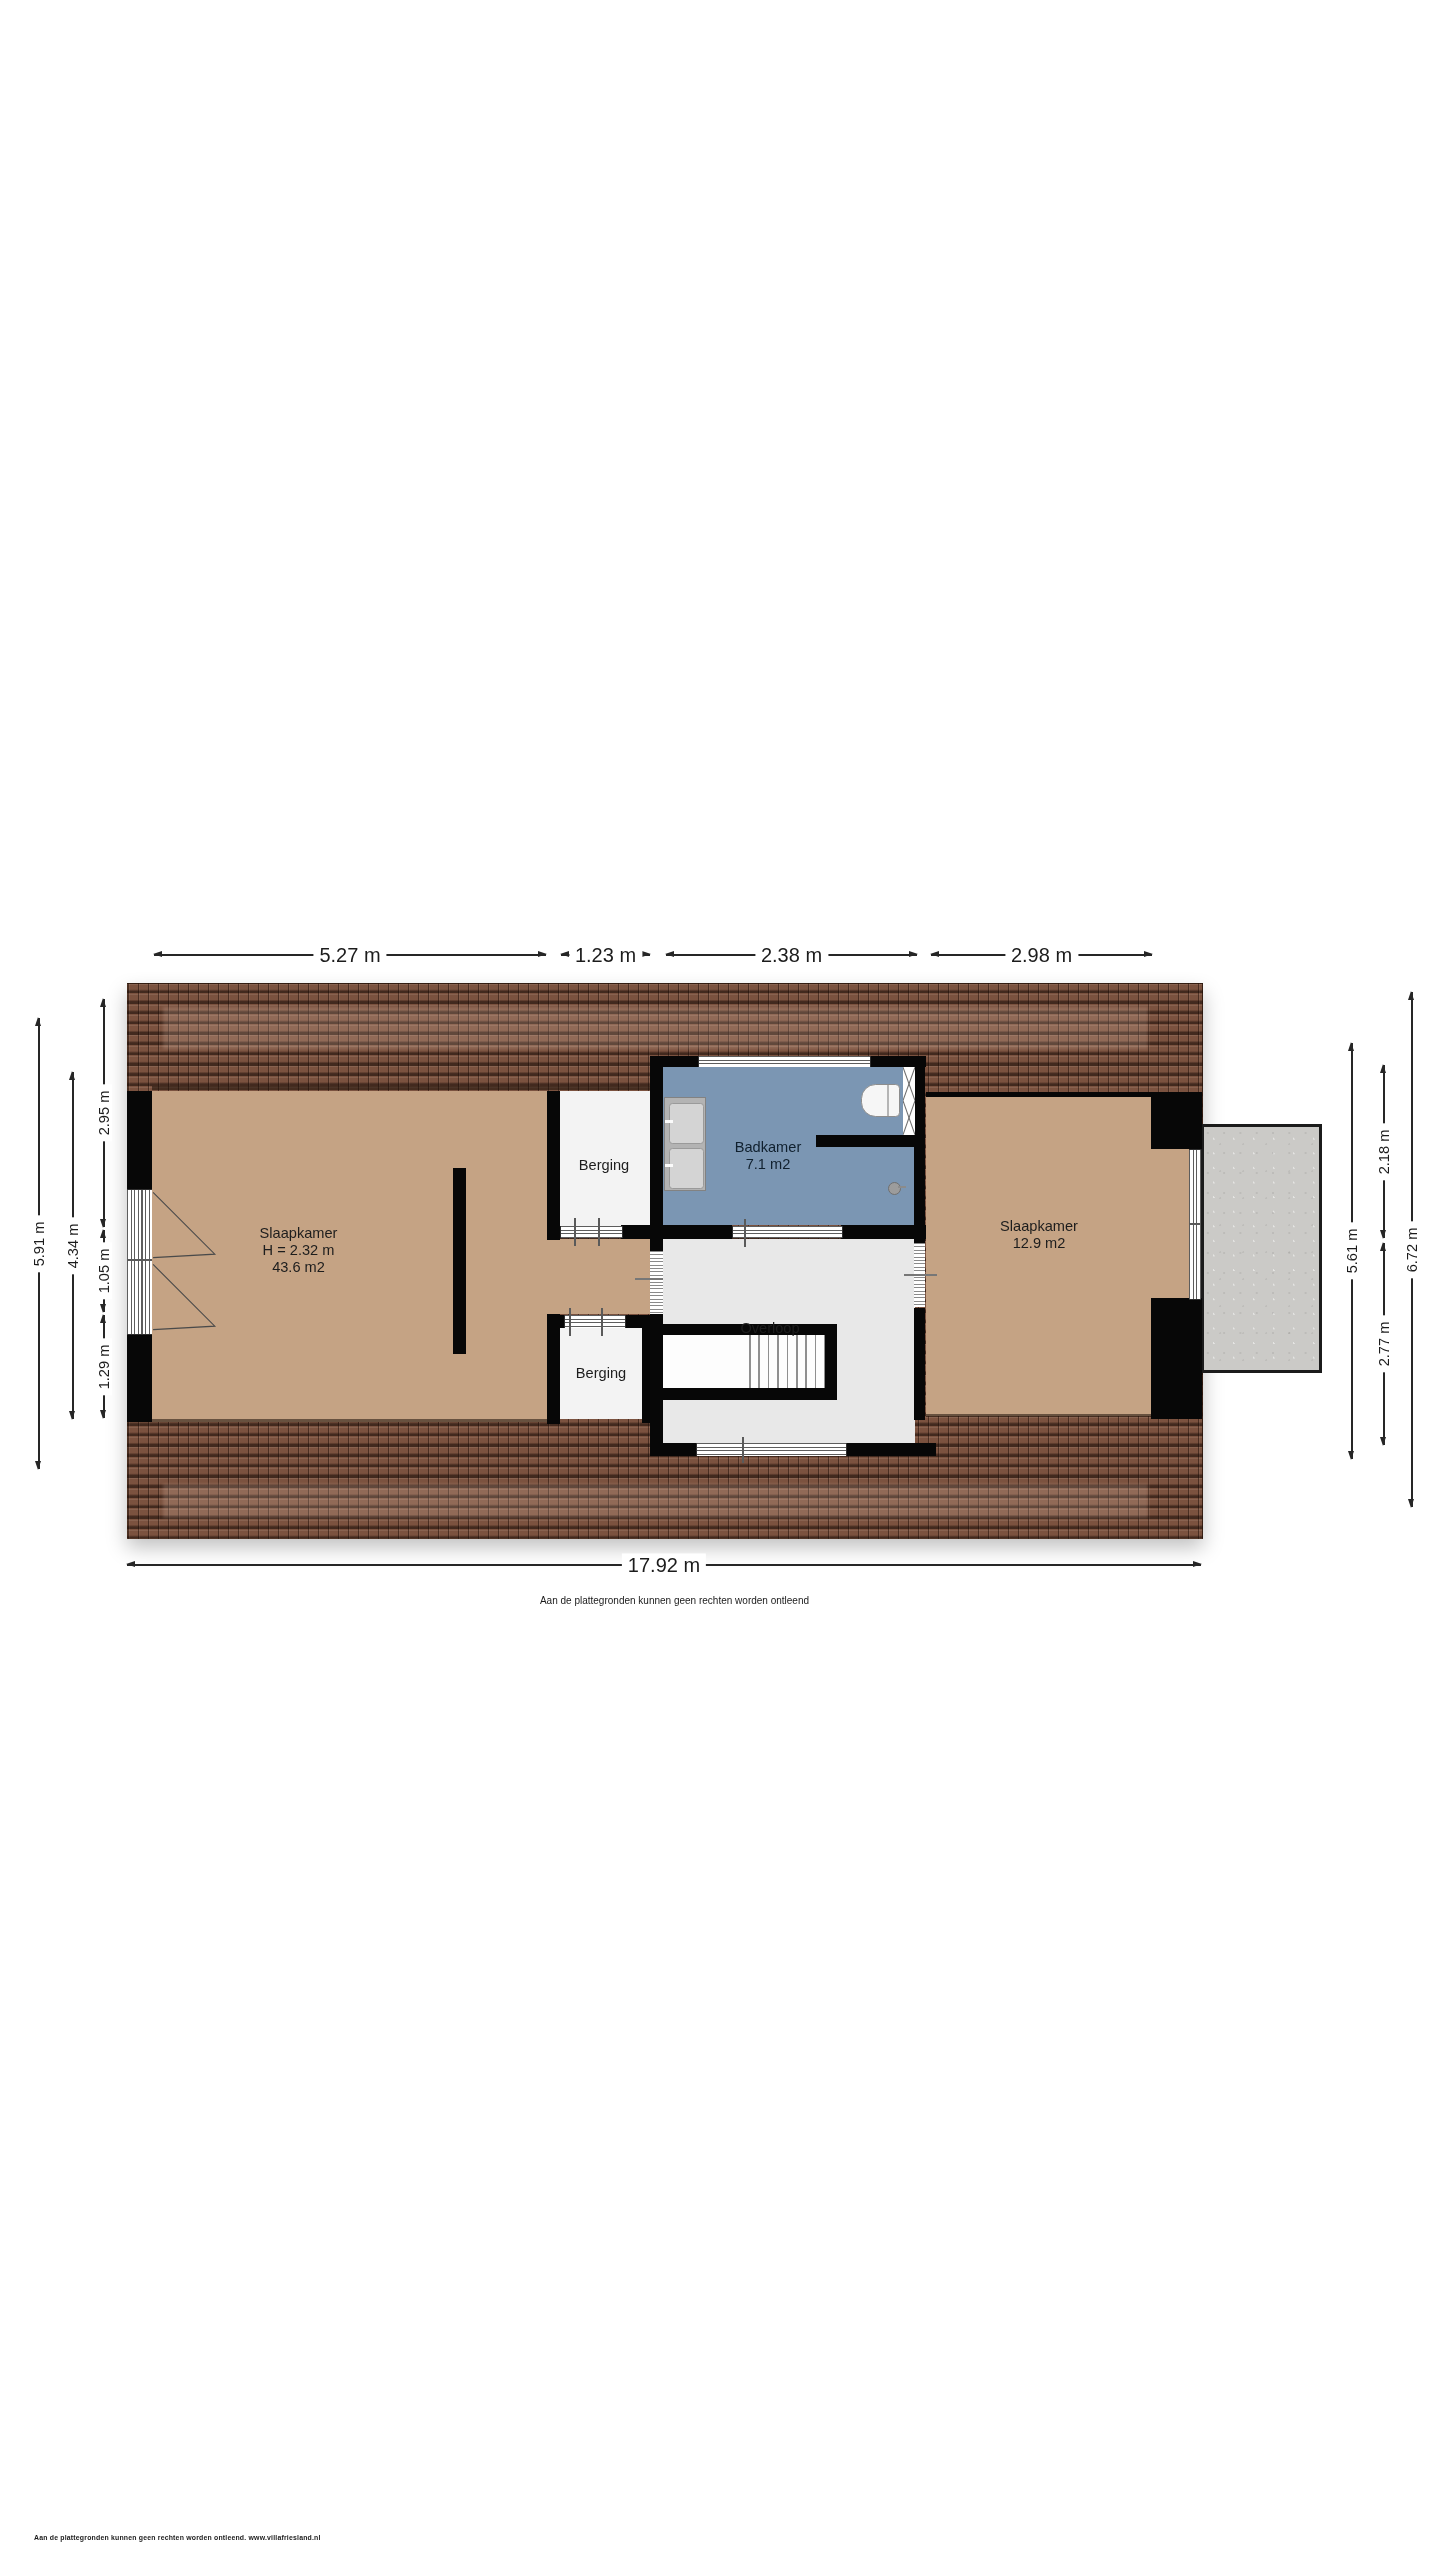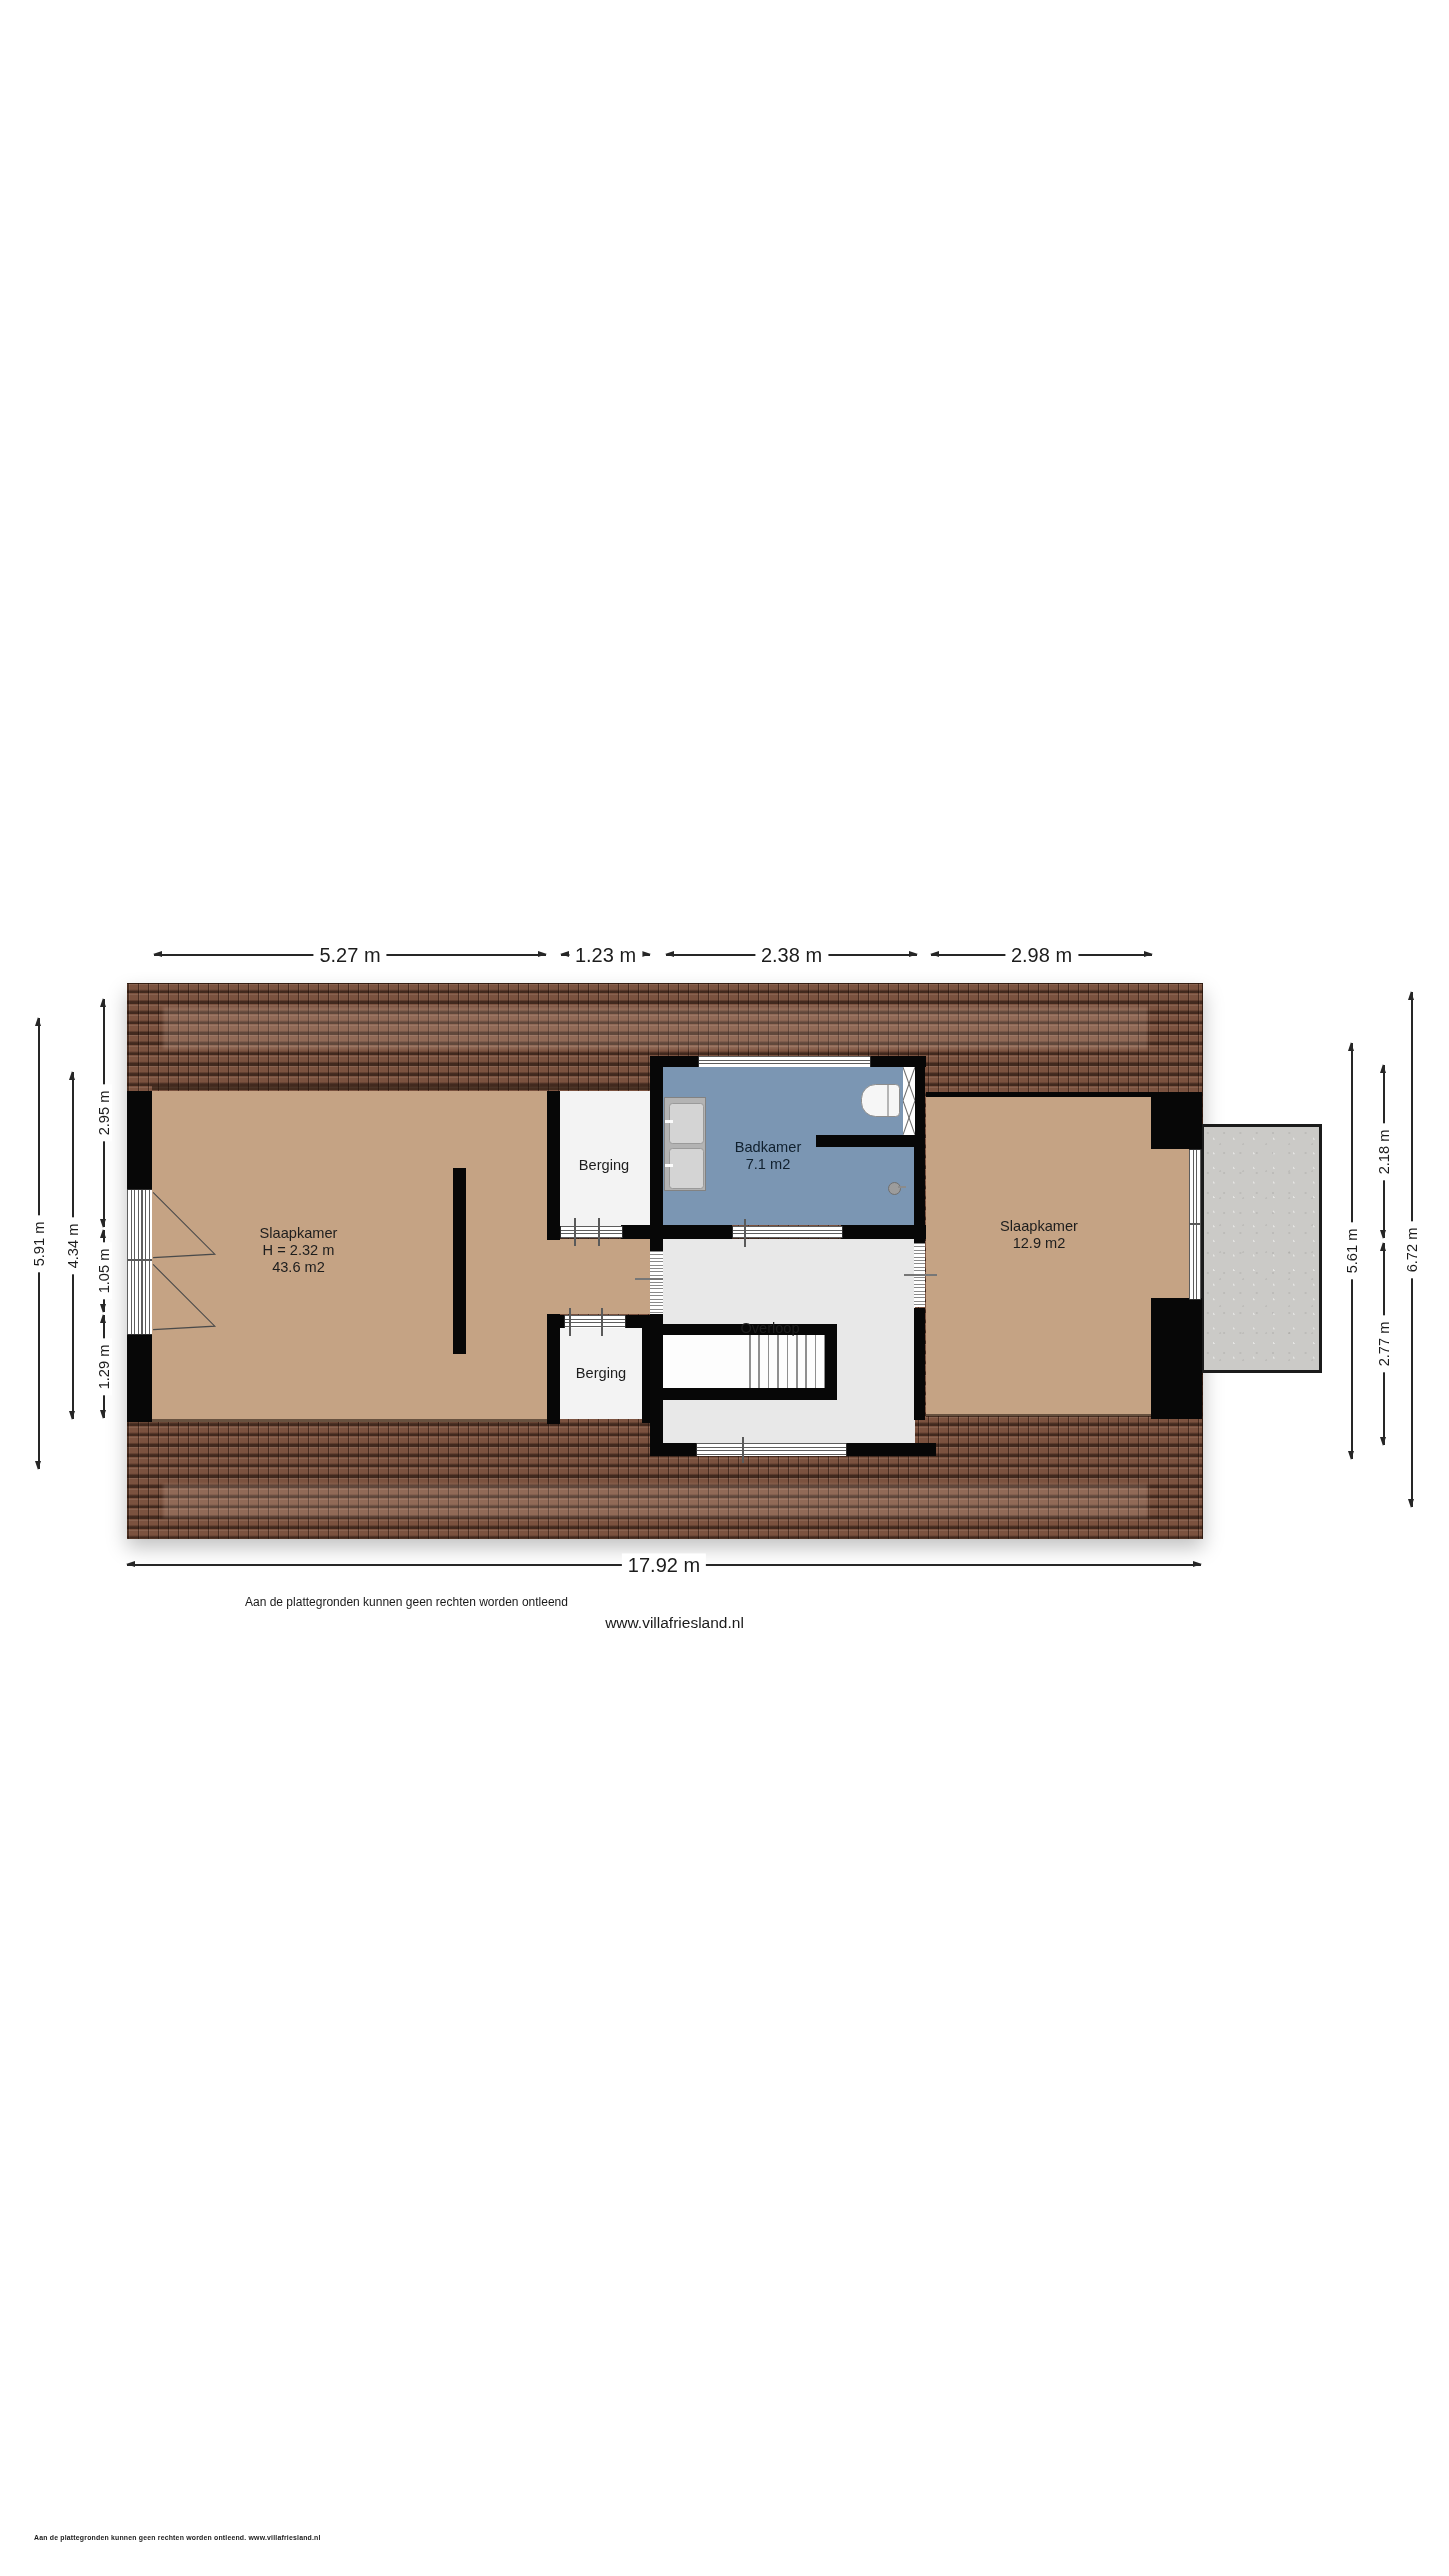--- a/index.html
+++ b/index.html
@@ -65,22 +65,22 @@
   .dimv{position:absolute;width:20.6px;z-index:10;}
   .dimv .line{position:absolute;top:0;bottom:0;left:9.4px;width:1.4px;background:#262626;}
   .dimv .arr-t{position:absolute;top:-0.9px;left:6px;width:0;height:0;
     border-left:3.9px solid transparent;border-right:3.9px solid transparent;border-bottom:9.4px solid #262626;}
   .dimv .arr-b{position:absolute;bottom:-0.9px;left:6px;width:0;height:0;
     border-left:3.9px solid transparent;border-right:3.9px solid transparent;border-top:9.4px solid #262626;}
   .dimv .lbl{position:absolute;left:10.3px;top:50%;transform:translate(-50%,-50%) rotate(-90deg);
     background:#ffffff;padding:0 6px;font-size:14.6px;color:#1c1c1c;white-space:nowrap;}
 
   
-  .footer-disclaimer{position:absolute;left:245px;top:1595px;width:859px;
-    font-size:12px;color:#1a1a1a;z-index:10;}
+  .footer-disclaimer{position:absolute;left:245px;top:1595px;width:859px;text-align:center;
+    font-size:10px;color:#1a1a1a;z-index:10;}
   .footer-site{position:absolute;left:245px;top:1614px;width:859px;text-align:center;
     font-size:15.5px;color:#1a1a1a;z-index:10;}
   .fine-print{position:absolute;left:34px;top:2534px;font-size:6.9px;font-weight:bold;
     color:#1a1a1a;letter-spacing:0.2px;z-index:10;}
 </style>
 </head>
 <body>
 
 <div id="canvas">
 
@@ -281,17 +281,16 @@
     <span class="lbl">2.77 m</span>
   </div>
   <div class="dimv" style="left:1402px;top:992px;height:515px;">
     <div class="line"></div>
       <div class="arr-t"></div>
       <div class="arr-b"></div>
     <span class="lbl">6.72 m</span>
   </div>
 
   <div class="footer-disclaimer">Aan de plattegronden kunnen geen rechten worden ontleend</div>
-  <div class="footer-site">www.villafriesland.nl</div>
   <div class="fine-print">Aan de plattegronden kunnen geen rechten worden ontleend. www.villafriesland.nl</div>
 
 </div>
 
 
 </body></html>

